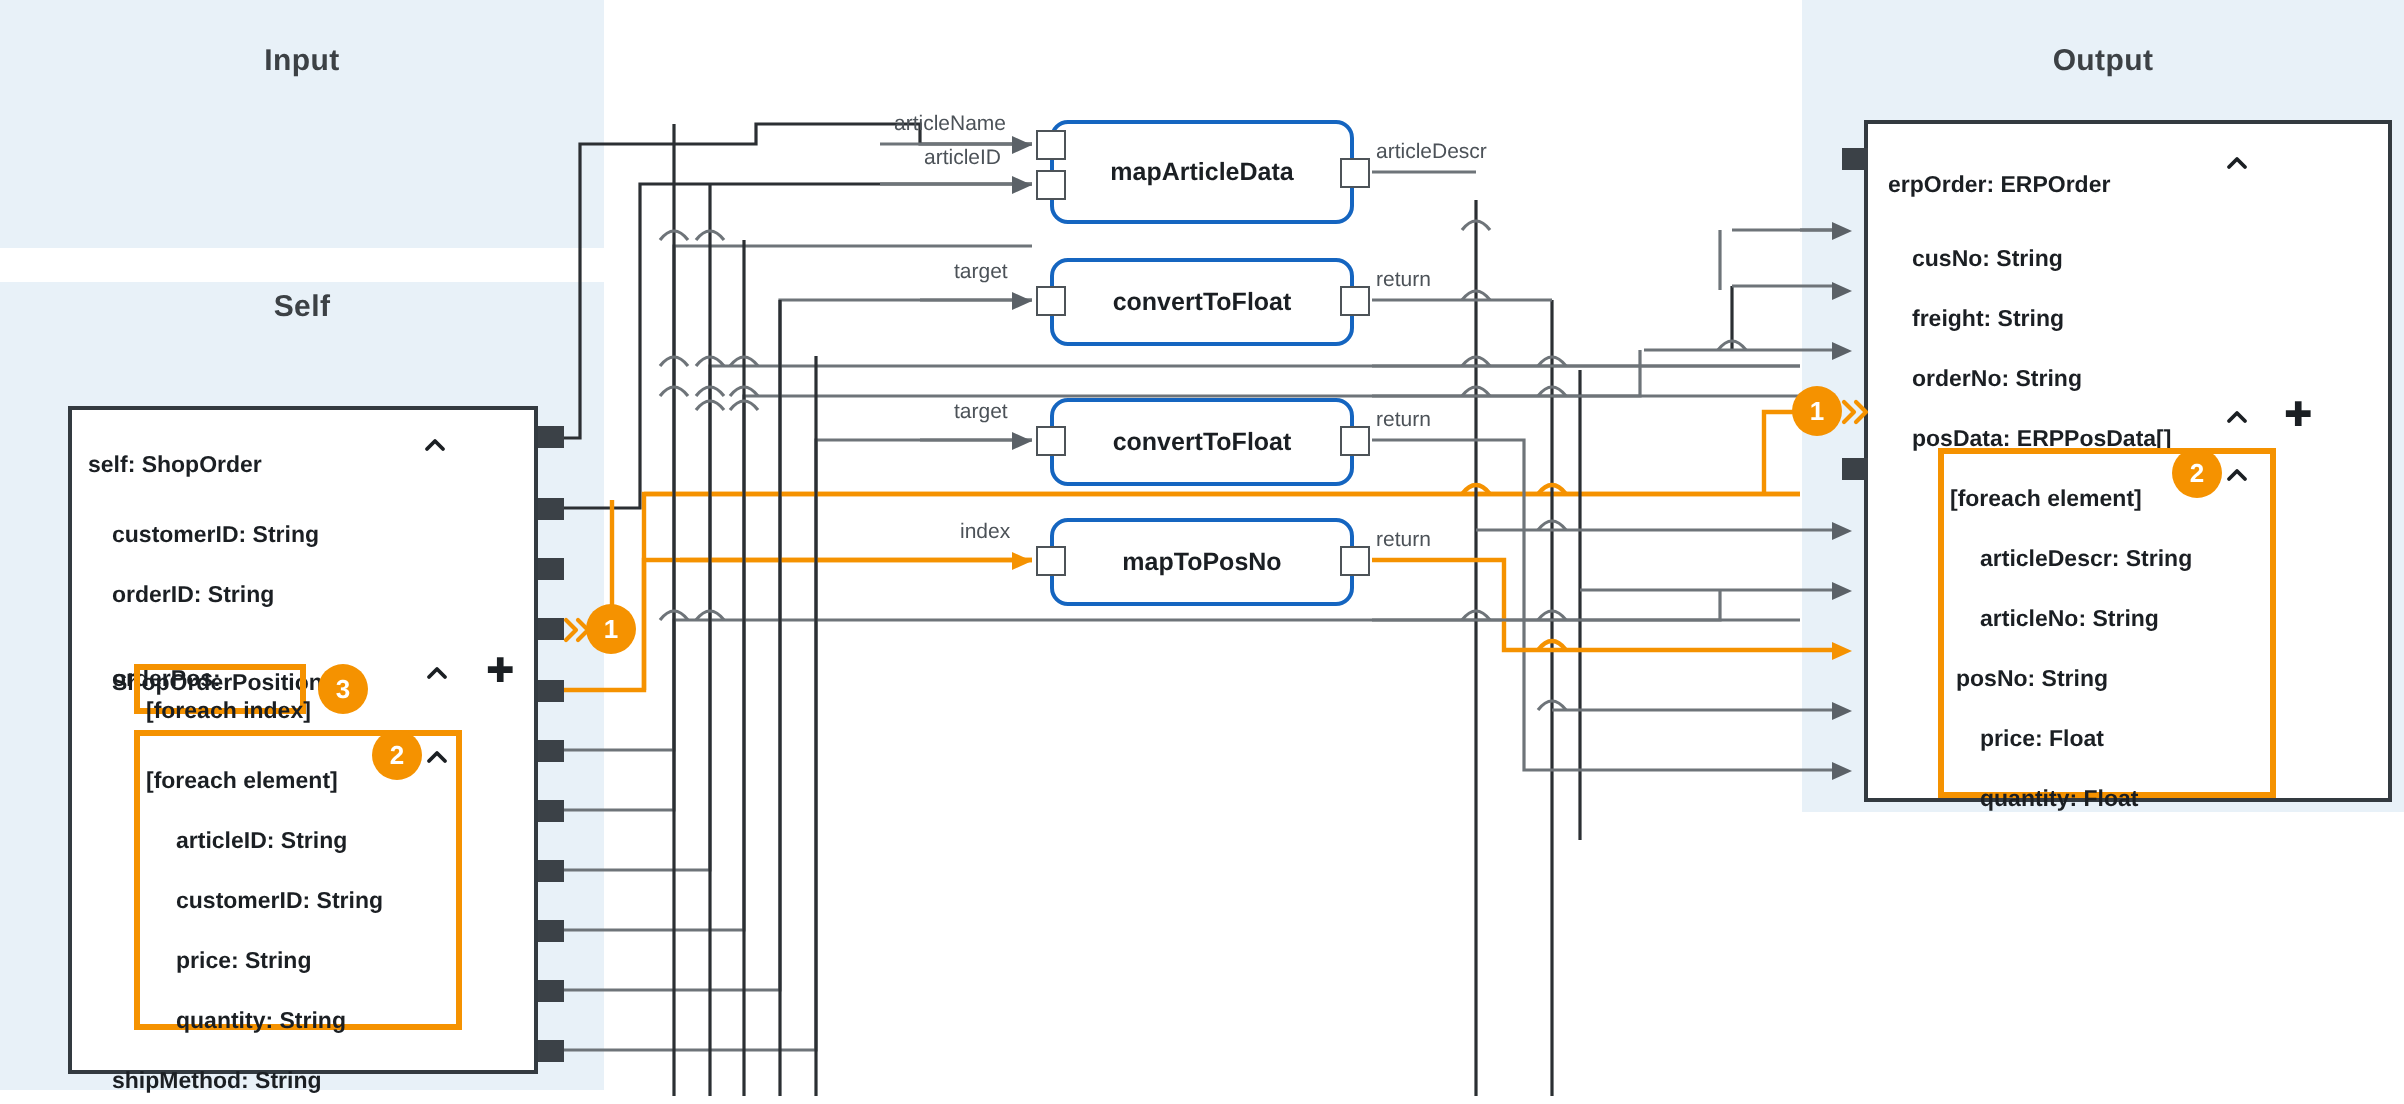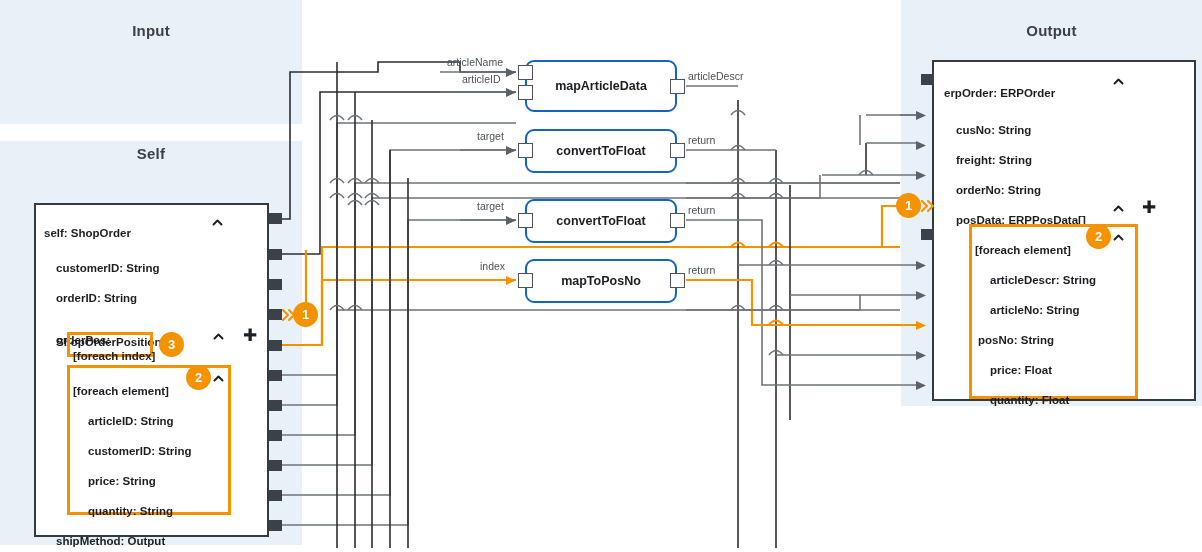--- a/index.html
+++ b/index.html
@@ -207,21 +207,21 @@
     <div class="row" style="top:228px;">
       <span class="lbl" style="left:52px;">customerID: String</span>
     </div>
     <div class="row" style="top:258px;">
       <span class="lbl" style="left:52px;">price: String</span>
     </div>
     <div class="row" style="top:288px;">
       <span class="lbl" style="left:52px;">quantity: String</span>
     </div>
     <div class="row" style="top:318px;">
-      <span class="lbl" style="left:20px;">shipMethod: Output</span>
+      <span class="lbl" style="left:20px;">shipMethod: String</span>
     </div>
   </div>
 
   <div class="port" style="left:269px;top:213px;"></div>
   <div class="port" style="left:269px;top:249px;"></div>
   <div class="port" style="left:269px;top:279px;"></div>
   <div class="port" style="left:269px;top:309px;"></div>
   <div class="port" style="left:269px;top:340px;"></div>
   <div class="port" style="left:269px;top:370px;"></div>
   <div class="port" style="left:269px;top:400px;"></div>

